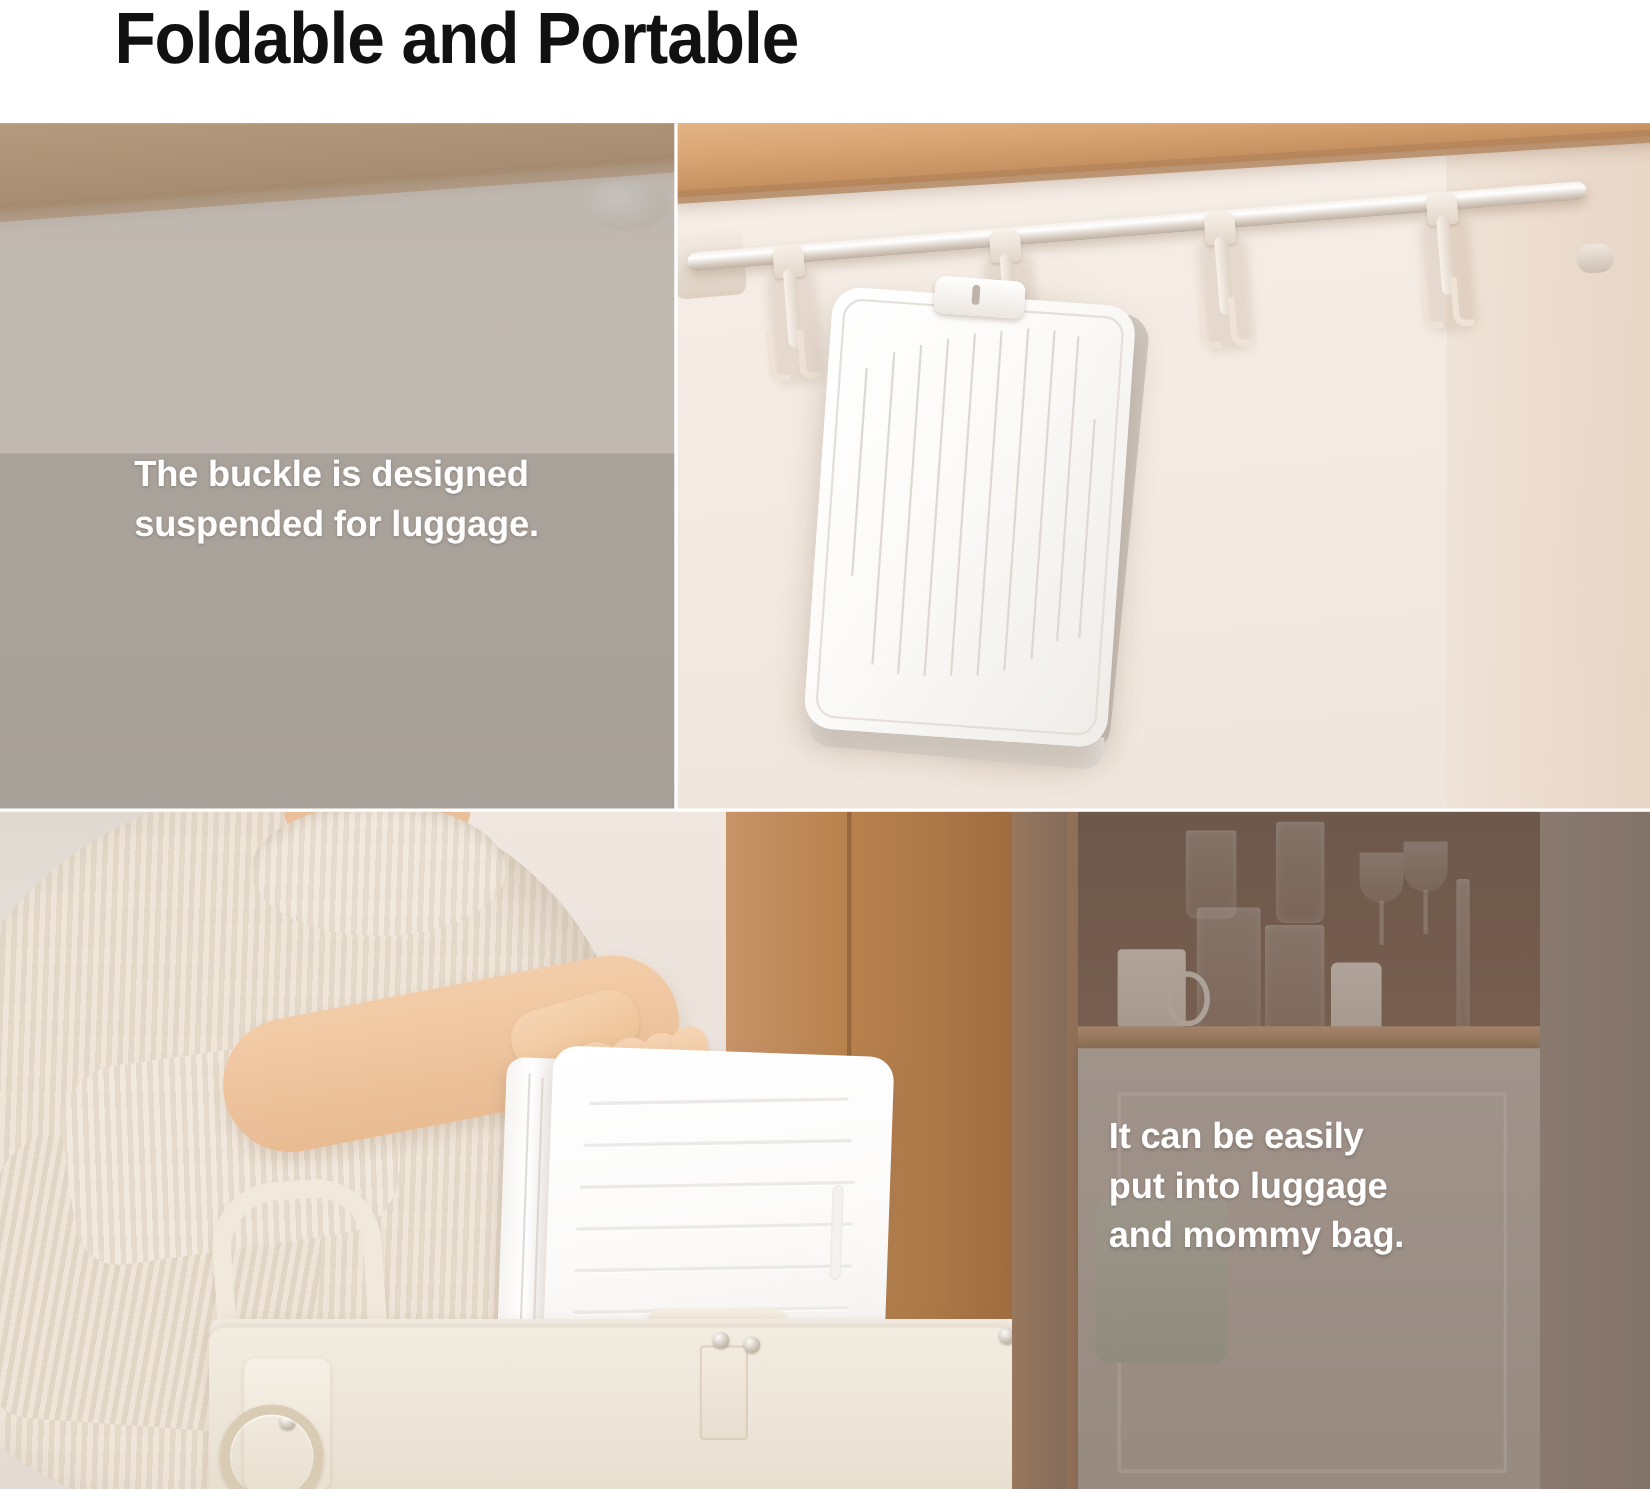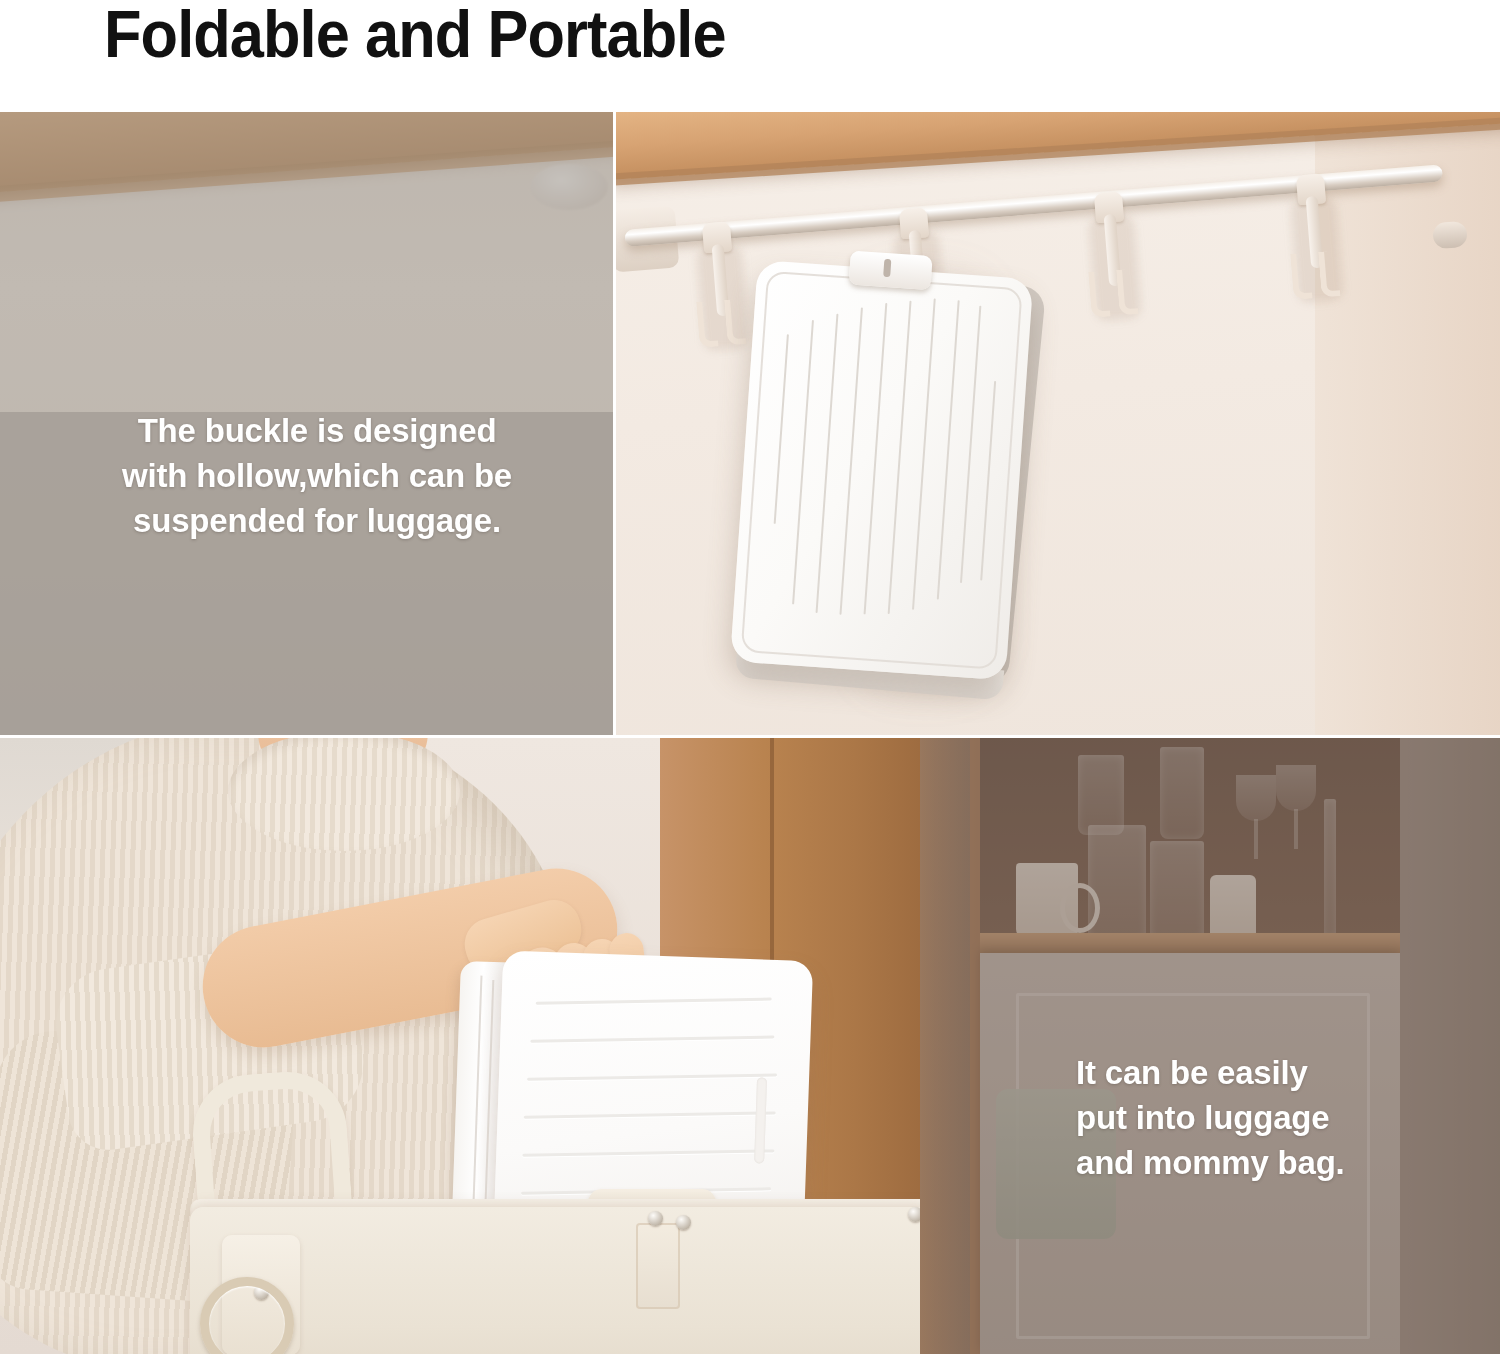--- a/index.html
+++ b/index.html
@@ -164,23 +164,23 @@
   .wash-br{position:absolute;left:0px;top:0px;width:580px;height:617px;background:#7a6a60;opacity:.55;}
   .wash-br2{position:absolute;left:0px;top:0px;width:50px;height:617px;background:linear-gradient(90deg,rgba(122,106,96,0),rgba(122,106,96,.5));}
 
   
   .cap{position:absolute;color:#ffffff;z-index:20;}
   .cap-title{font-weight:bold;font-size:44px;line-height:52px;letter-spacing:-0.3px;
     text-shadow:0 1px 3px rgba(60,50,42,.35);}
   .cap-body{font-weight:bold;font-size:33px;line-height:45px;letter-spacing:-0.2px;
     text-shadow:0 1px 3px rgba(60,50,42,.3);}
   .cap-tl{left:122px;top:264px;}
-  .cap-tl-body{left:122px;top:408px;text-align:center;}
+  .cap-tl-body{left:122px;top:408px;}
   .cap-br{left:1018px;top:932px;}
-  .cap-br-body{left:1076px;top:1010px;margin-top:40px;}
+  .cap-br-body{left:1008px;top:1010px;}
 
   .divider-v{position:absolute;left:613px;top:112px;width:3px;height:625px;background:#ffffff;z-index:15;}
   .divider-h{position:absolute;left:0;top:735px;width:1500px;height:3px;background:#ffffff;z-index:15;}
 </style>
 </head>
 <body>
 
 <div class="page">
 
   <div class="header">
@@ -341,21 +341,20 @@
 
     <div class="wash-br"></div>
     <div class="wash-br2"></div>
   </div>
 
   <div class="divider-v"></div>
   <div class="divider-h"></div>
 
   <div class="cap cap-body cap-tl-body">
     <div>The buckle is designed</div>
-    <div>with hollow,which can be</div>
     <div>suspended for luggage.</div>
   </div>
 
   <div class="cap cap-body cap-br-body">
     <div>It can be easily</div>
     <div>put into luggage</div>
     <div>and mommy bag.</div>
   </div>
 
 </div>

